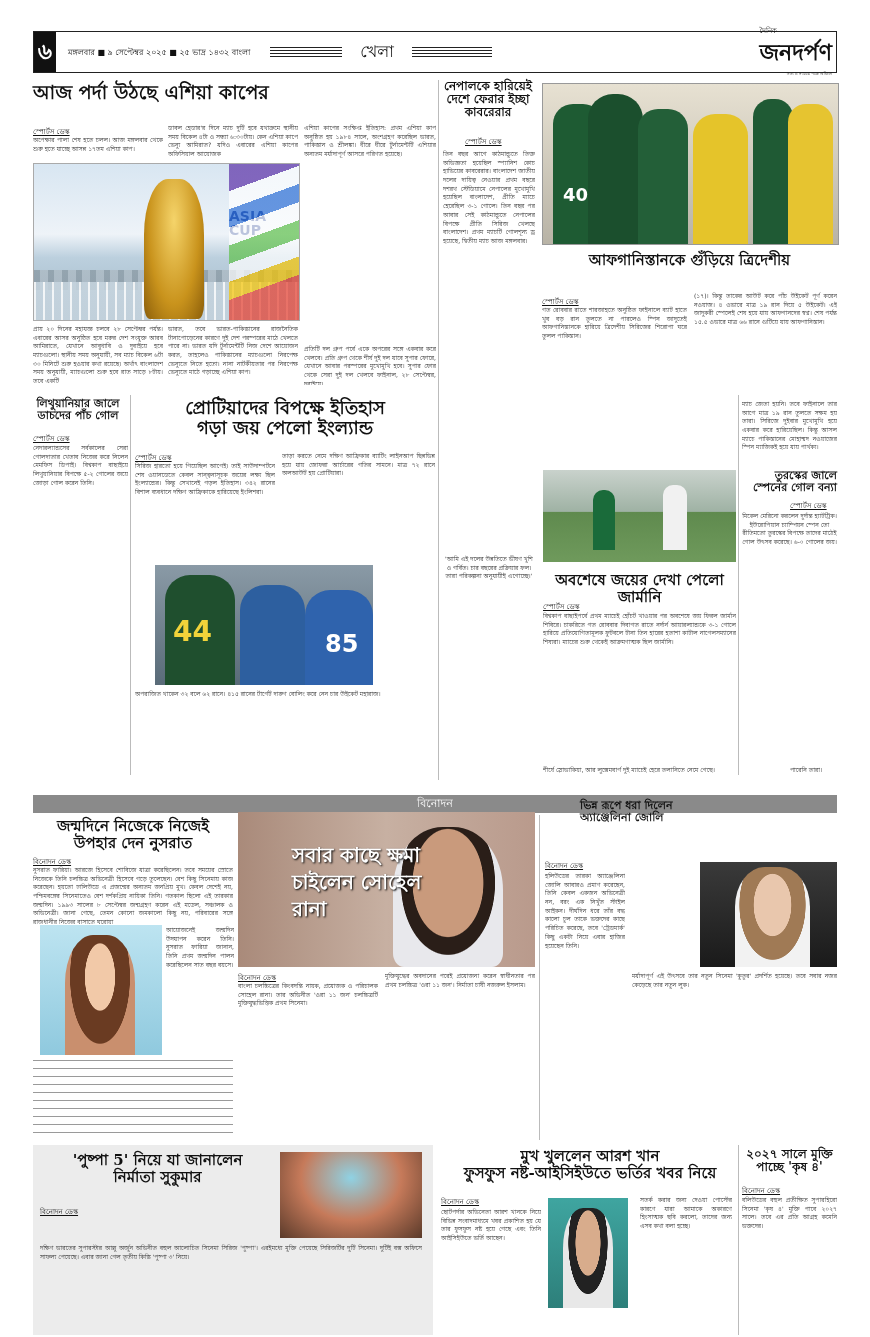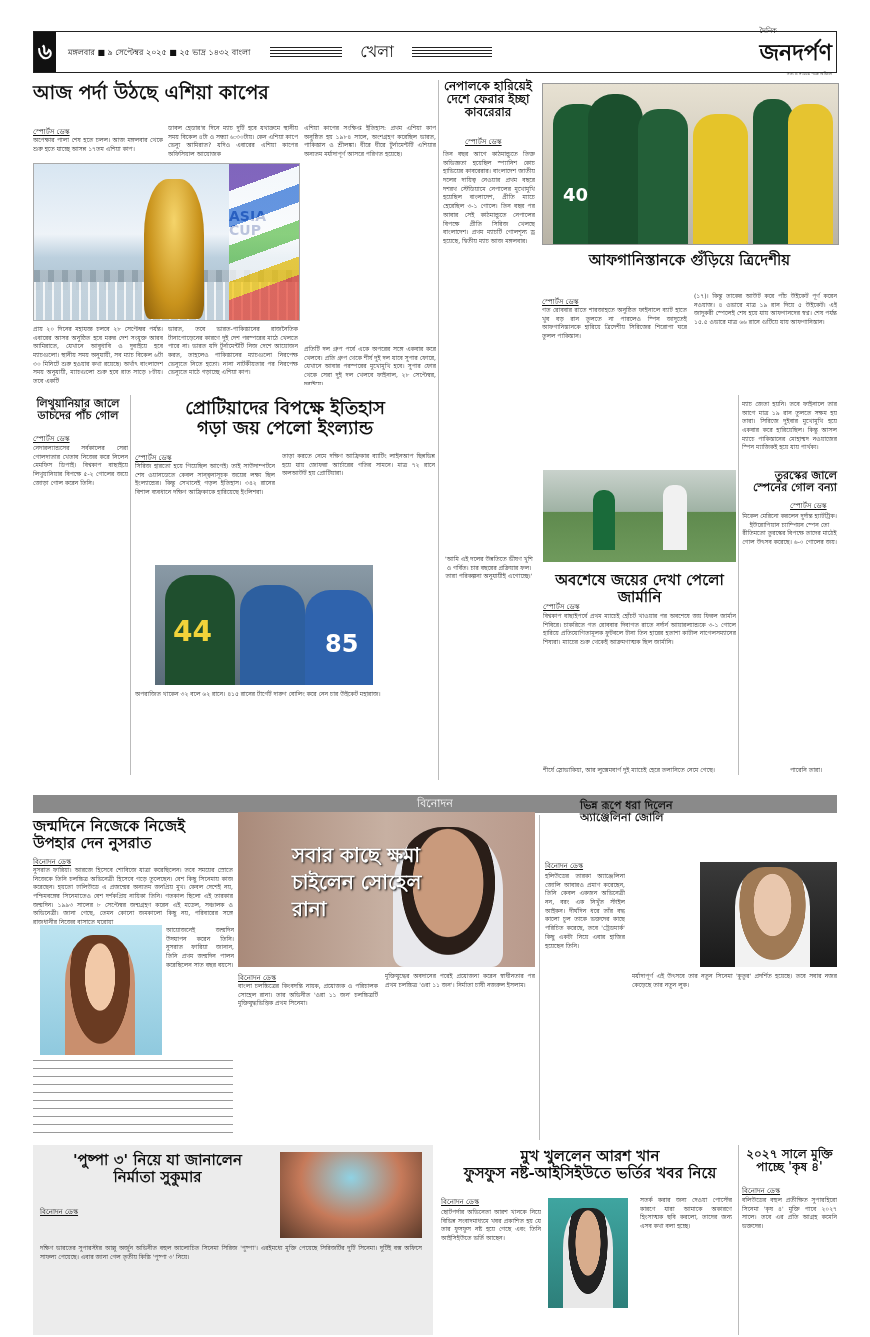--- a/index.html
+++ b/index.html
@@ -108,21 +108,21 @@
 <div class="abs body-text" style="left:543px;top:766px;width:290px;height:10px;">শীর্ষে স্লোভাকিয়া, আর লুক্সেমবার্গ দুই ম্যাচেই হেরে তলানিতে নেমে গেছে।</div>
 
 <div class="abs body-text" style="left:742px;top:400px;width:95px;height:60px;">ম্যাচ জেতা হয়নি। তবে ফাইনালে তার আগে মাত্র ১৯ রান তুলতে সক্ষম হয় তারা। সিরিজে দুইবার মুখোমুখি হয়ে একবার করে হারিয়েছিল। কিন্তু আসল ম্যাচে পাকিস্তানের মোহাম্মদ নওয়াজের স্পিন ম্যাজিকই হয়ে যায় পার্থক্য।</div>
 <div class="abs headline" style="left:742px;top:470px;width:95px;font-size:11px;font-weight:bold;text-align:right;">তুরস্কের জালে স্পেনের গোল বন্যা</div>
 <div class="abs desk" style="left:790px;top:500px;">স্পোর্টস ডেস্ক</div>
 <div class="abs body-text" style="left:742px;top:512px;width:95px;height:250px;text-align:center;">মিকেল মেরিনো করলেন দুর্দান্ত হ্যাটট্রিক। ইউরোপিয়ান চ্যাম্পিয়ন স্পেন তো রীতিমতো তুরস্কের বিপক্ষে তাদের মাঠেই গোল উৎসব করেছে। ৬-০ গোলের জয়।</div>
 <div class="abs body-text" style="left:790px;top:766px;width:48px;height:10px;">পারেনি তারা।</div>
 
 <div class="banner">বিনোদন</div>
 
-<div class="abs headline" style="left:33px;top:818px;width:200px;font-size:15px;font-weight:bold;">
+<div class="abs headline" style="left:33px;top:818px;width:200px;font-size:15px;font-weight:bold;text-align:center;">
   <div>জন্মদিনে নিজেকে নিজেই</div>
   <div>উপহার দেন নুসরাত</div>
 </div>
 <div class="abs desk" style="left:33px;top:856px;">বিনোদন ডেস্ক</div>
 <div class="abs body-text" style="left:33px;top:866px;width:200px;height:60px;">নুসরাত ফারিয়া। আরজে হিসেবে শোবিজে যাত্রা করেছিলেন। তবে সময়ের স্রোতে নিজেকে তিনি চলচ্চিত্র অভিনেত্রী হিসেবে গড়ে তুলেছেন। বেশ কিছু সিনেমায় কাজ করেছেন। হয়তো ঢালিউডে এ প্রজন্মের অন্যতম জনপ্রিয় মুখ। কেবল দেশেই নয়, পশ্চিমবঙ্গের সিনেমাতেও বেশ দর্শকপ্রিয় নায়িকা তিনি। গতকাল ছিলো এই তারকার জন্মদিন। ১৯৯৩ সালের ৮ সেপ্টেম্বর জন্মগ্রহণ করেন এই মডেল, সঞ্চালক ও অভিনেত্রী। জানা গেছে, তেমন কোনো জমকালো কিছু নয়, পরিবারের সঙ্গে রাজধানীর নিজের বাসাতে ঘরোয়া</div>
 <div class="img" style="left:40px;top:925px;width:122px;height:130px;background:linear-gradient(#bde4f1,#8fc9de);">
   <div style="position:absolute;left:25px;top:10px;width:70px;height:120px;background:radial-gradient(ellipse at 50% 35%,#f2c9a8 0 30%,#6a3b22 31% 60%,#c98f6e 61%);border-radius:40% 40% 0 0;"></div>
 </div>
 <div class="abs body-text" style="left:166px;top:926px;width:68px;height:130px;">আয়োজনেই জন্মদিন উদযাপন করেন তিনি। নুসরাত ফারিয়া জানান, তিনি প্রথম জন্মদিন পালন করেছিলেন সাত বছর বয়সে।</div>
 <div class="abs body-text txtlines" style="left:33px;top:1058px;width:200px;height:80px;"></div>
@@ -141,21 +141,21 @@
 </div>
 <div class="abs desk" style="left:545px;top:860px;">বিনোদন ডেস্ক</div>
 <div class="abs body-text" style="left:545px;top:872px;width:80px;height:265px;">হলিউডের তারকা অ্যাঞ্জেলিনা জোলি আবারও প্রমাণ করেছেন, তিনি কেবল একজন অভিনেত্রী নন, বরং এক নিখুঁত স্টাইল আইকন। দীর্ঘদিন ধরে তাঁর বদ্ধ কালো চুল তাকে ভক্তদের কাছে পরিচিত করেছে, তবে 'ট্রেডমার্ক' কিছু একটা নিয়ে এবার হাজির হয়েছেন তিনি।</div>
 <div class="img" style="left:700px;top:862px;width:137px;height:105px;background:linear-gradient(#3a3a3a,#1a1a1a);">
   <div style="position:absolute;left:35px;top:5px;width:75px;height:100px;background:radial-gradient(ellipse at 50% 38%,#e9c7ad 0 35%,#a07a55 36% 62%,#f2f2f2 63%);border-radius:40% 40% 0 0;"></div>
 </div>
 <div class="abs body-text" style="left:632px;top:972px;width:205px;height:165px;">মর্যাদাপূর্ণ এই উৎসবে তার নতুন সিনেমা 'কুতুর' প্রদর্শিত হয়েছে। তবে সবার নজর কেড়েছে তার নতুন লুক।</div>
 
 <div class="graybox" style="left:33px;top:1145px;width:400px;height:190px;"></div>
 <div class="abs headline" style="left:40px;top:1152px;width:235px;font-size:15px;font-weight:bold;text-align:center;">
-  <div>'পুষ্পা ৩' নিয়ে যা জানালেন</div>
+  <div>'পুষ্পা 5' নিয়ে যা জানালেন</div>
   <div>নির্মাতা সুকুমার</div>
 </div>
 <div class="img" style="left:280px;top:1152px;width:142px;height:86px;background:radial-gradient(ellipse at 50% 30%,#8fd2e4 0,#c67a5a 50%,#5a3a2a 100%);"></div>
 <div class="abs desk" style="left:40px;top:1206px;">বিনোদন ডেস্ক</div>
 <div class="abs body-text" style="left:40px;top:1244px;width:382px;height:80px;">দক্ষিণ ভারতের সুপারস্টার আল্লু অর্জুন অভিনীত বহুল আলোচিত সিনেমা সিরিজ 'পুষ্পা'। এরইমধ্যে মুক্তি পেয়েছে সিরিজটির দুটি সিনেমা। দুটিই বক্স অফিসে সাফল্য পেয়েছে। এবার জানা গেল তৃতীয় কিস্তি 'পুষ্পা ৩' নিয়ে।</div>
 
 <div class="abs headline" style="left:440px;top:1148px;width:300px;font-size:15px;font-weight:bold;text-align:center;">
   <div>মুখ খুললেন আরশ খান</div>
   <div>ফুসফুস নষ্ট-আইসিইউতে ভর্তির খবর নিয়ে</div>
 </div>

